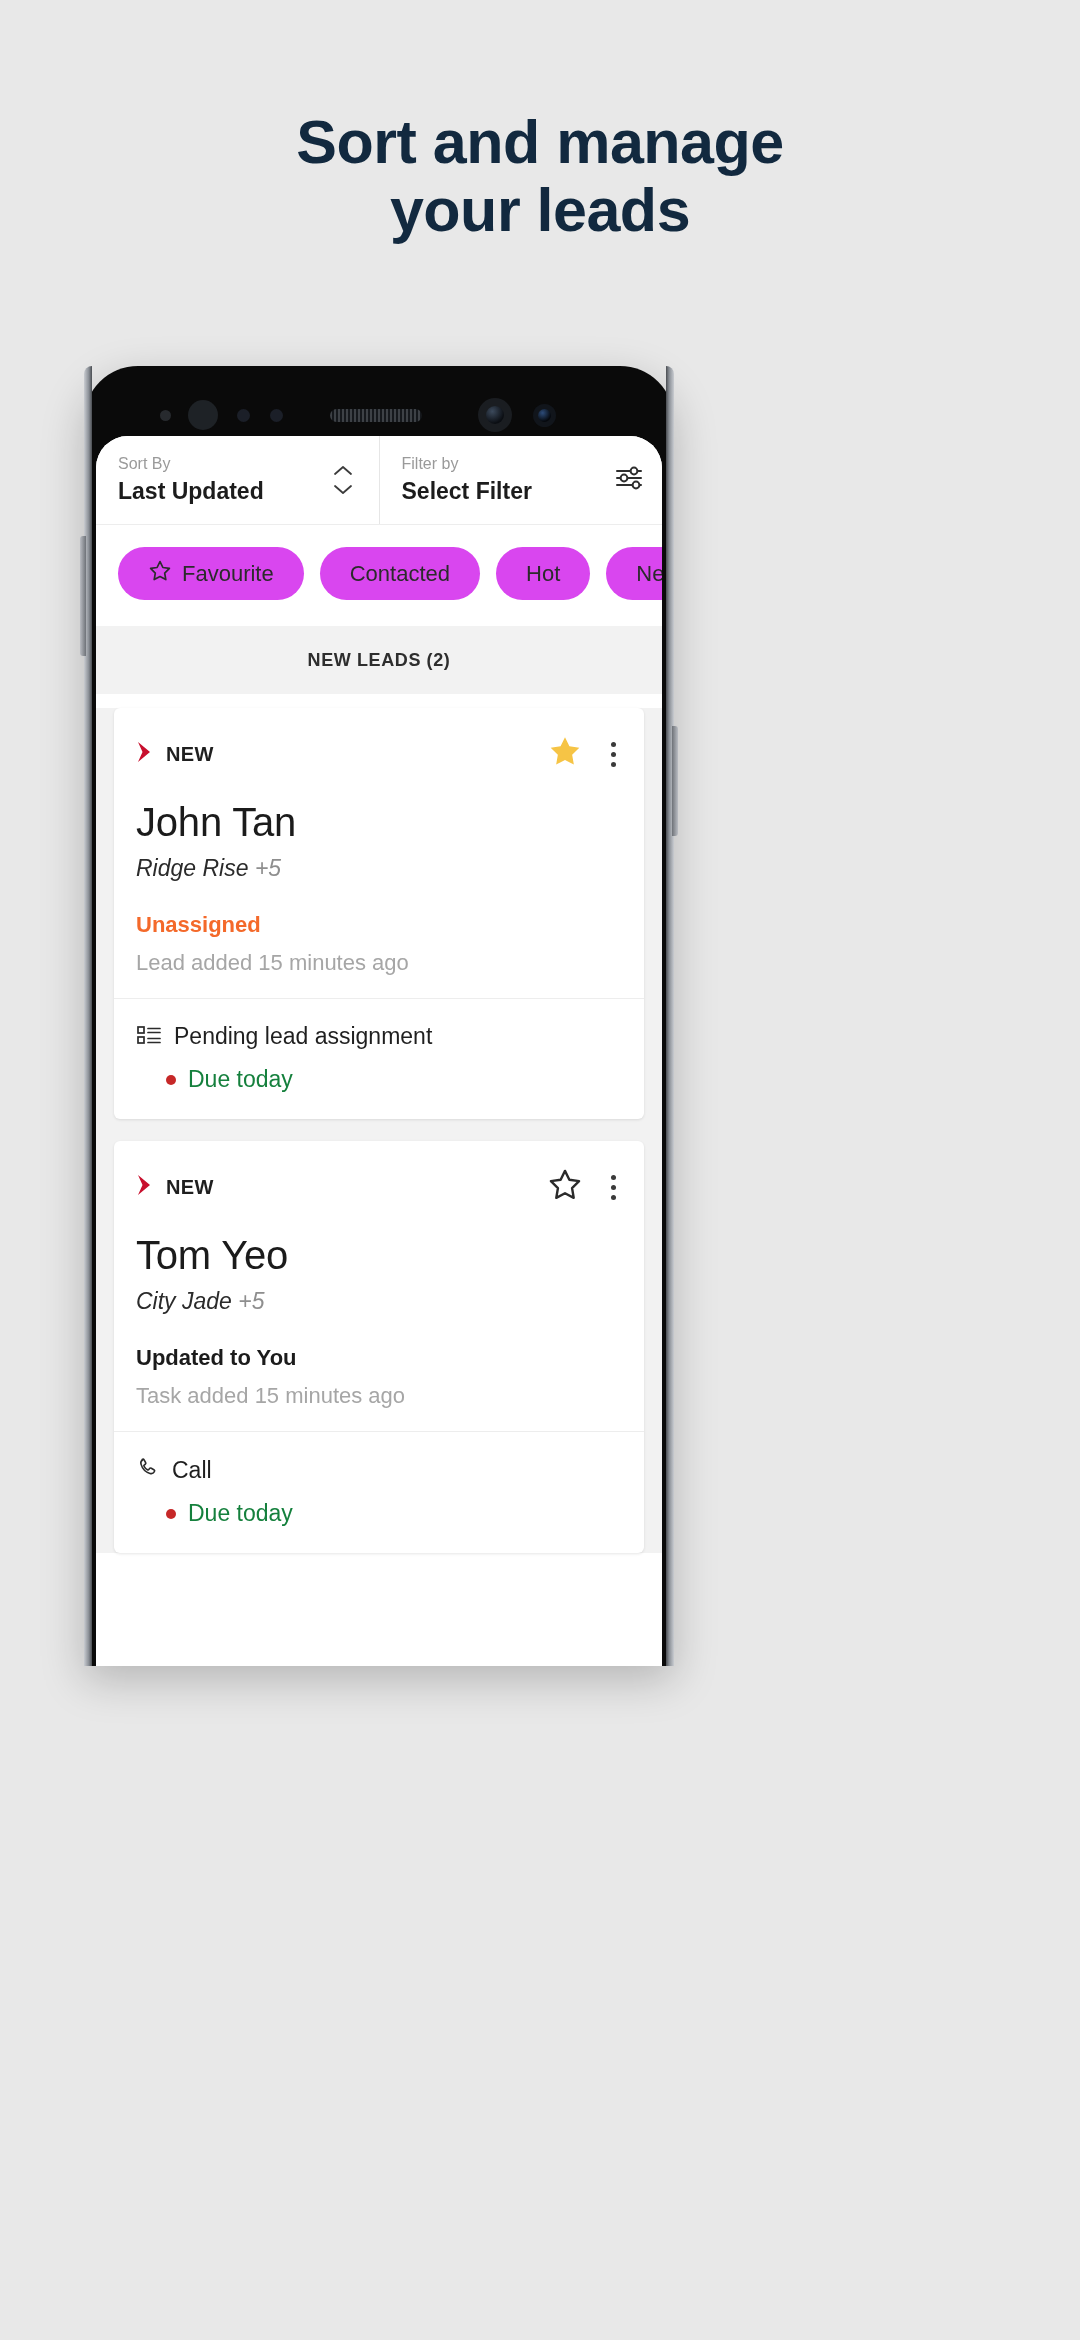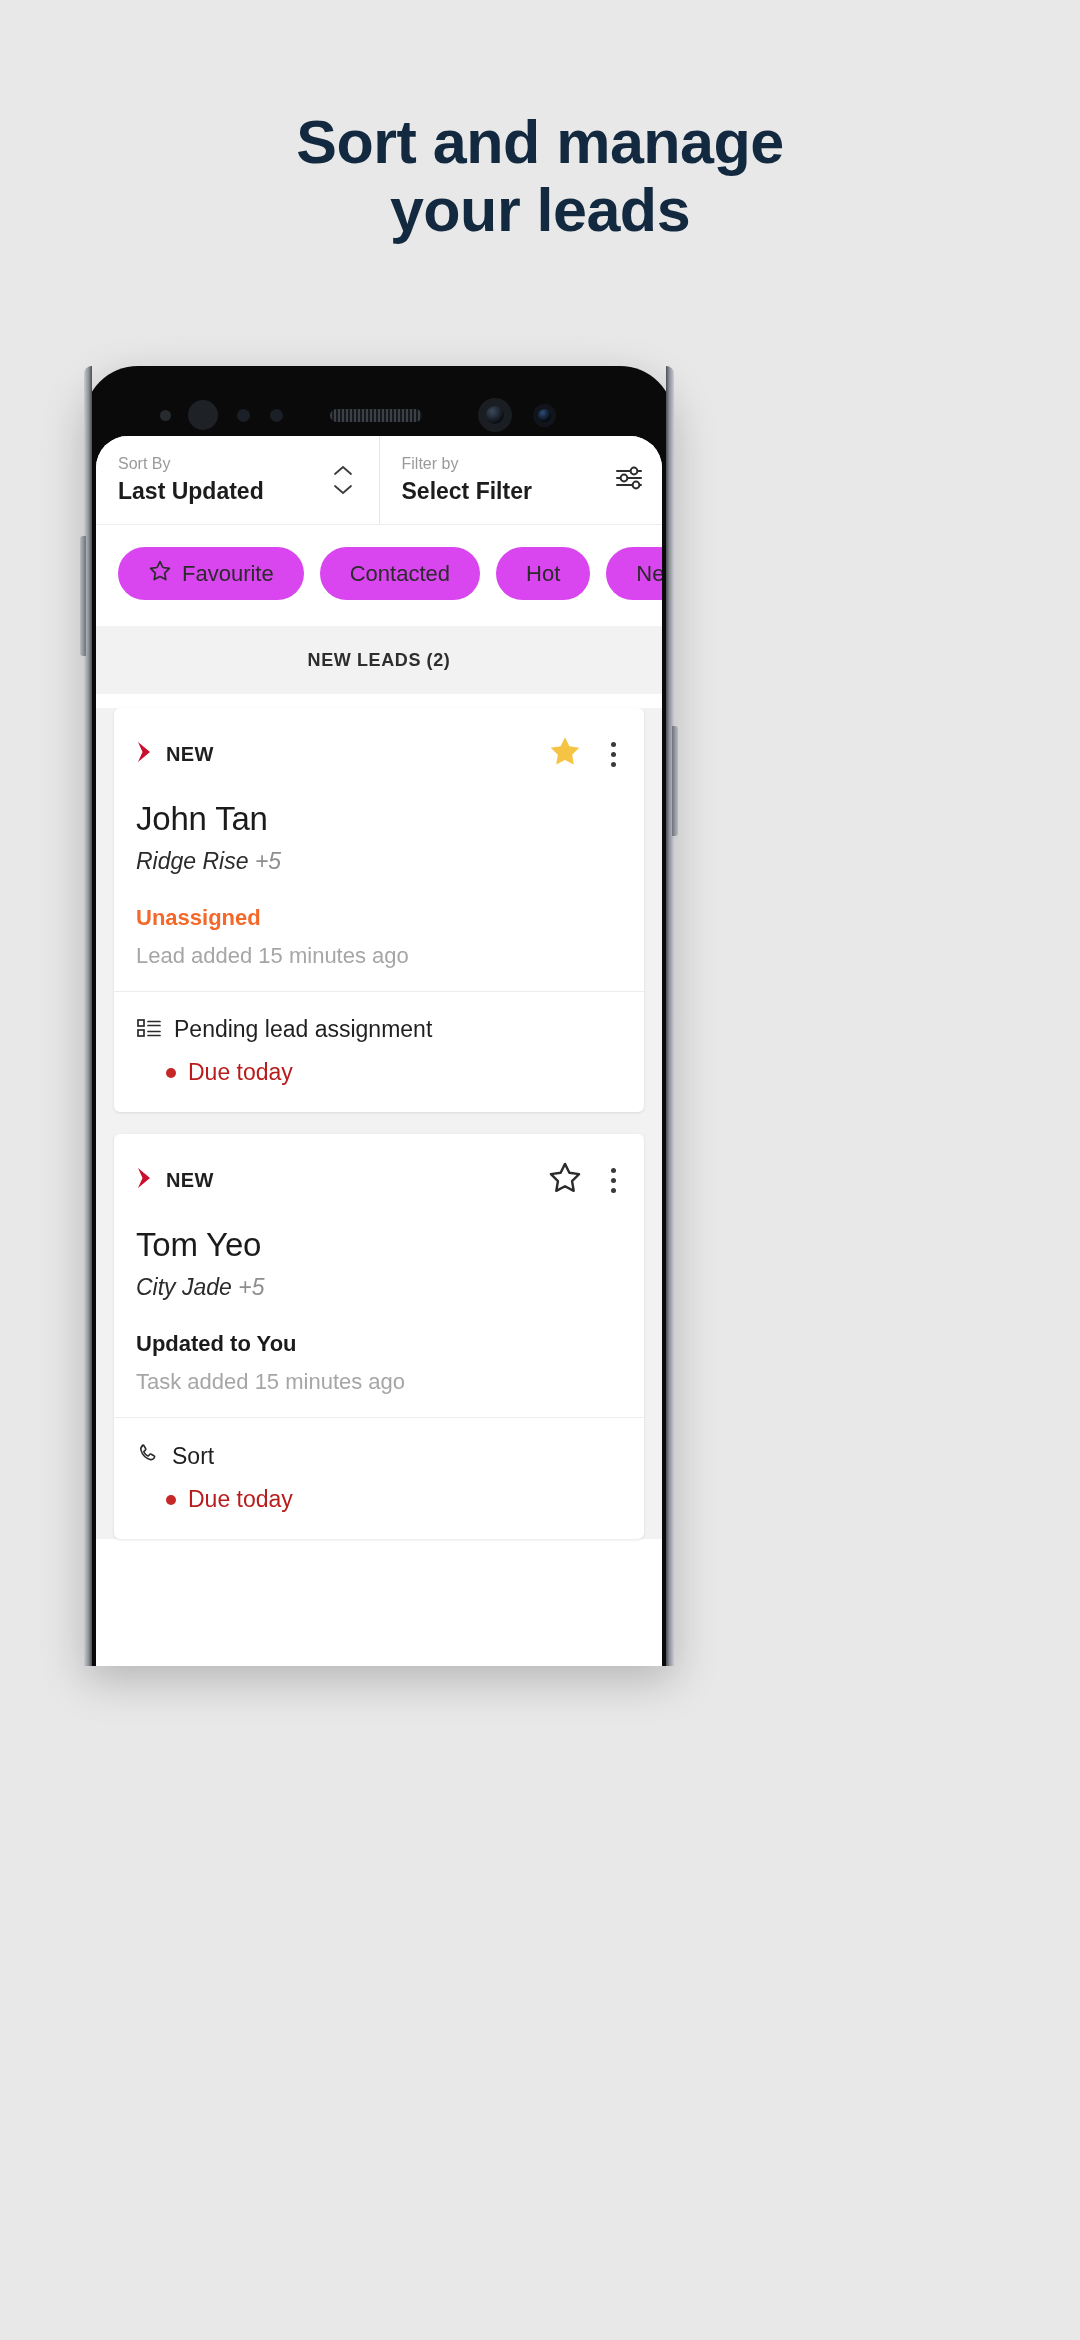--- a/index.html
+++ b/index.html
@@ -123,34 +123,34 @@
     overflow:hidden;
   }
   .card-body { padding:26px 22px 22px 22px; position:relative; }
   .badge-row { display:flex; align-items:center; justify-content:space-between; }
   .new-badge { display:flex; align-items:center; gap:12px; }
   .new-text { font-size:20px; font-weight:bold; color:#1f1f1f; letter-spacing:0.4px; }
   .card-actions { display:flex; align-items:center; gap:22px; }
   .kebab { display:flex; flex-direction:column; gap:5px; align-items:center; padding:4px 6px; }
   .kebab i { width:5px; height:5px; border-radius:50%; background:#3a3a3a; display:block; }
 
-  .lead-name { font-size:33px; color:#1b1b1b; margin-top:26px; letter-spacing:-0.2px; }
+  .lead-name { font-size:40px; color:#1b1b1b; margin-top:26px; letter-spacing:-0.2px; }
   .lead-prop { font-size:23px; color:#2b2b2b; margin-top:10px;font-style:italic; }
   .lead-prop .plus { color:#8e8e8e; }
   .status { font-size:22px; margin-top:30px; font-weight:bold; }
   .status.unassigned { color:#f4692a; }
   .status.assigned { color:#1b1b1b; }
   .meta { font-size:22px; color:#a6a6a6; margin-top:12px; }
 
   .card-foot { border-top:1px solid #ededed; padding:24px 22px 26px 22px; }
   .task-row { display:flex; align-items:center; gap:12px; }
   .task-text { font-size:23px; color:#1f1f1f; }
   .due-row { display:flex; align-items:center; gap:12px; margin-top:16px; padding-left:30px; }
   .due-dot { width:10px; height:10px; border-radius:50%; background:#c62828; display:block; }
-  .due-text { font-size:23px; color:#b91c1c; }
+  .due-text { font-size:23px; color:#15803d; }
 </style>
 </head>
 <body>
 
 <div class="stage">
 
   <div class="promo-heading">
     <span class="ln">Sort and manage</span>
     <span class="ln">your leads</span>
   </div>
@@ -316,21 +316,21 @@
             <div class="status assigned">Updated to You</div>
             <div class="meta">Task added 15 minutes ago</div>
           </div>
           <div class="card-foot">
             <div class="task-row">
               <span>
                 <svg width="24" height="24" viewBox="0 0 24 24">
                     <path d="M6.2 3.4c.7-.4 1.5-.2 1.9.5l1.5 2.6c.35.6.2 1.35-.35 1.75l-1.1.8c-.3.22-.4.6-.25.95.75 1.7 2.2 3.15 3.9 3.9.35.15.73.05.95-.25l.8-1.1c.4-.55 1.15-.7 1.75-.35l2.6 1.5c.7.4.9 1.2.5 1.9-.9 1.55-2.7 2.3-4.4 1.8C9.9 16.2 6.3 12.6 5 8.1c-.5-1.7.25-3.5 1.8-4.4z" fill="none" stroke="#2b2b2b" stroke-width="1.6" stroke-linejoin="round"></path>
                   </svg>
               </span>
-              <span class="task-text">Sort</span>
+              <span class="task-text">Call</span>
             </div>
             <div class="due-row">
               <span class="due-dot"></span>
               <span class="due-text">Due today</span>
             </div>
           </div>
         </div>
 
       </div>
     </div>

